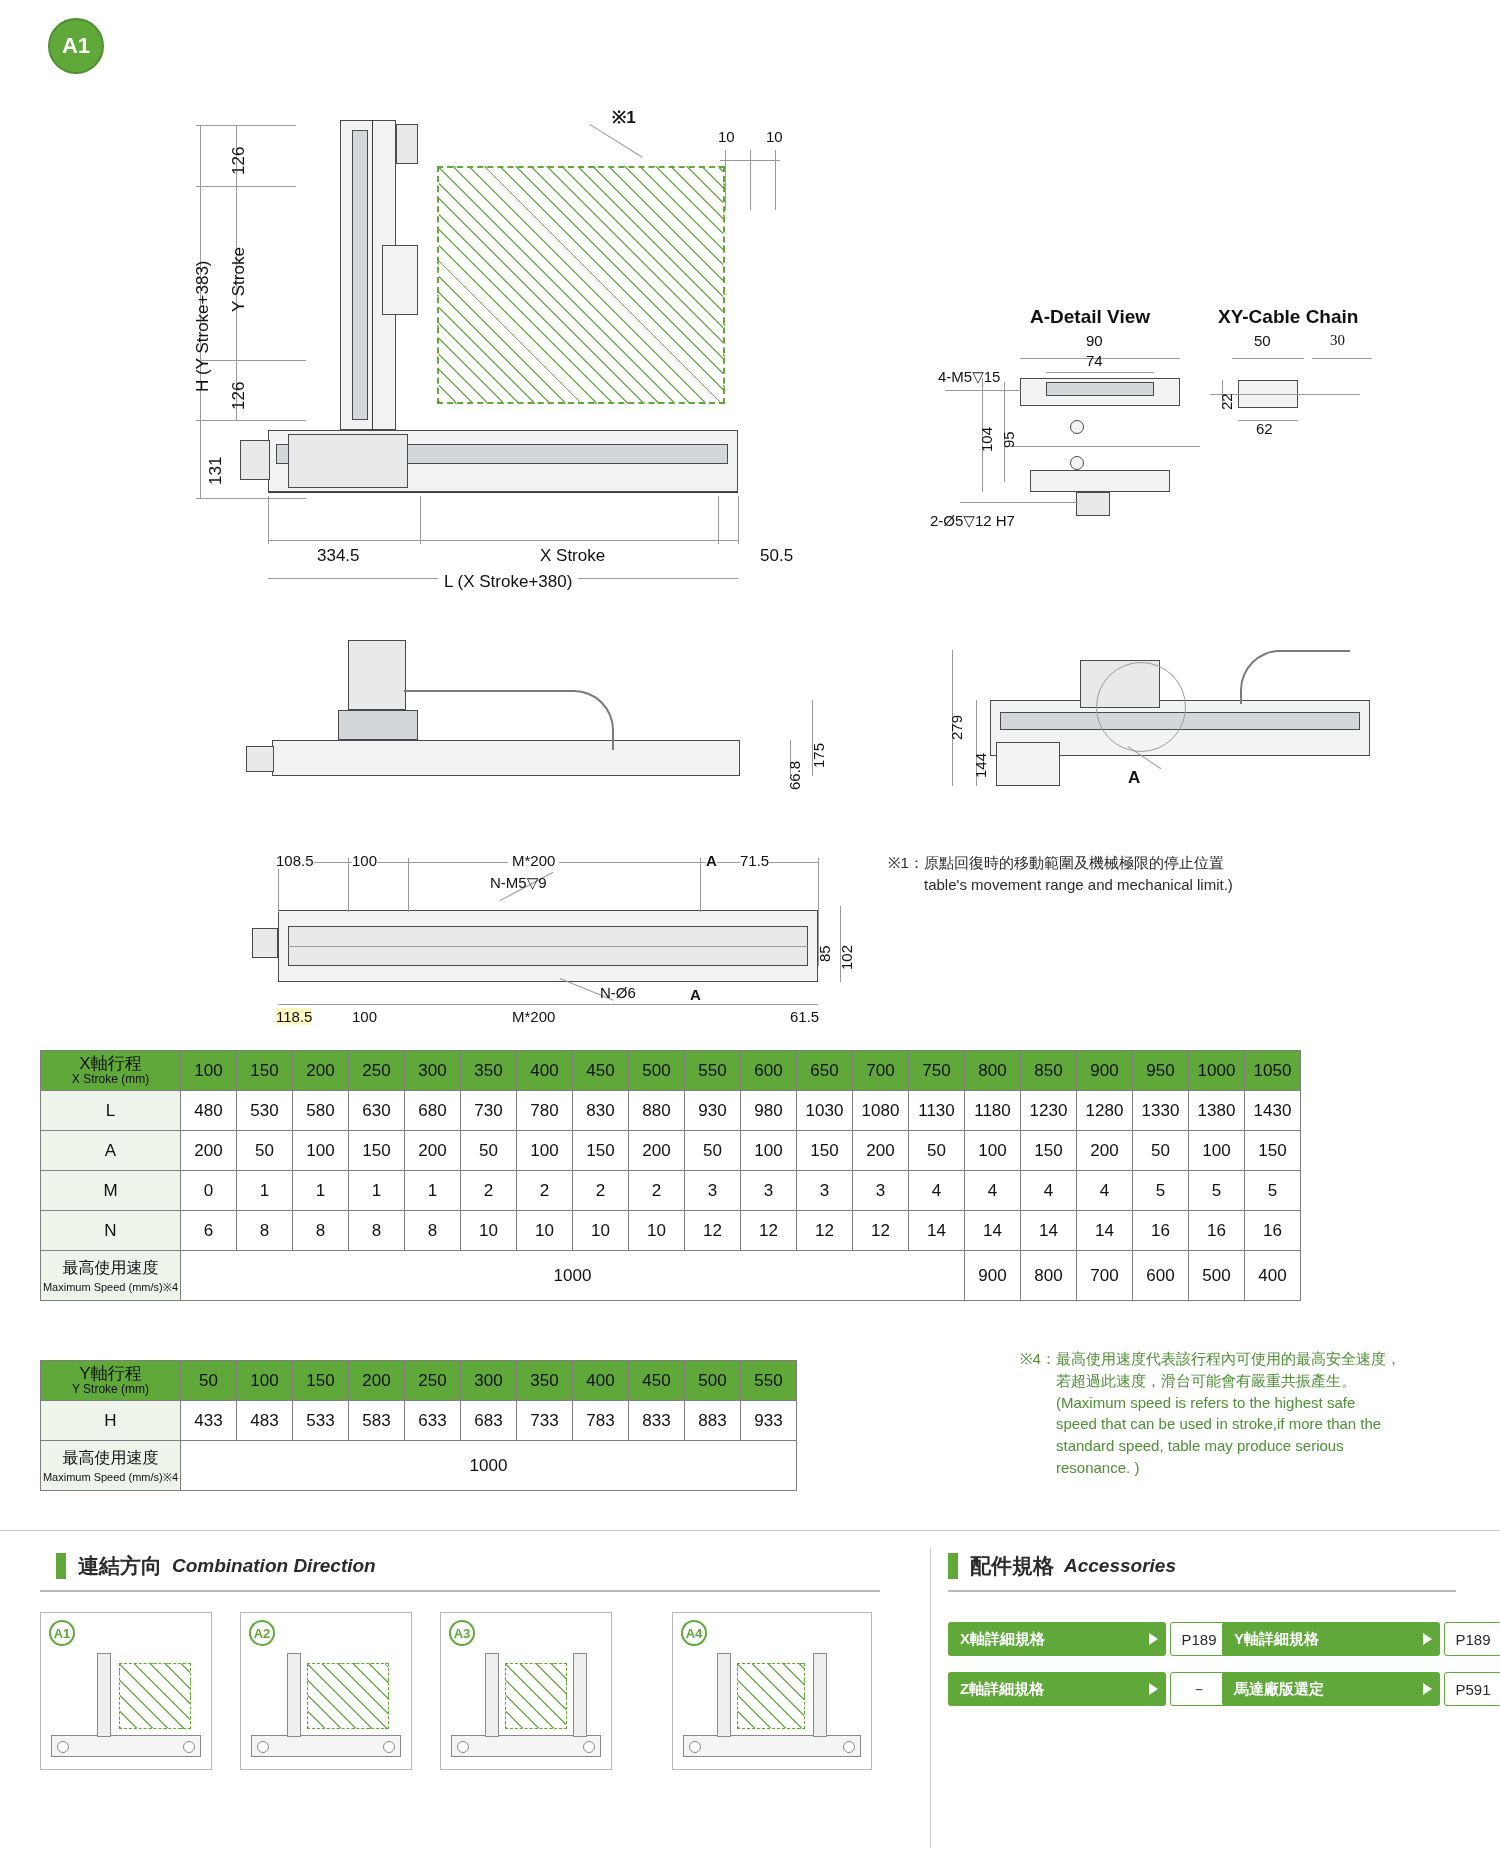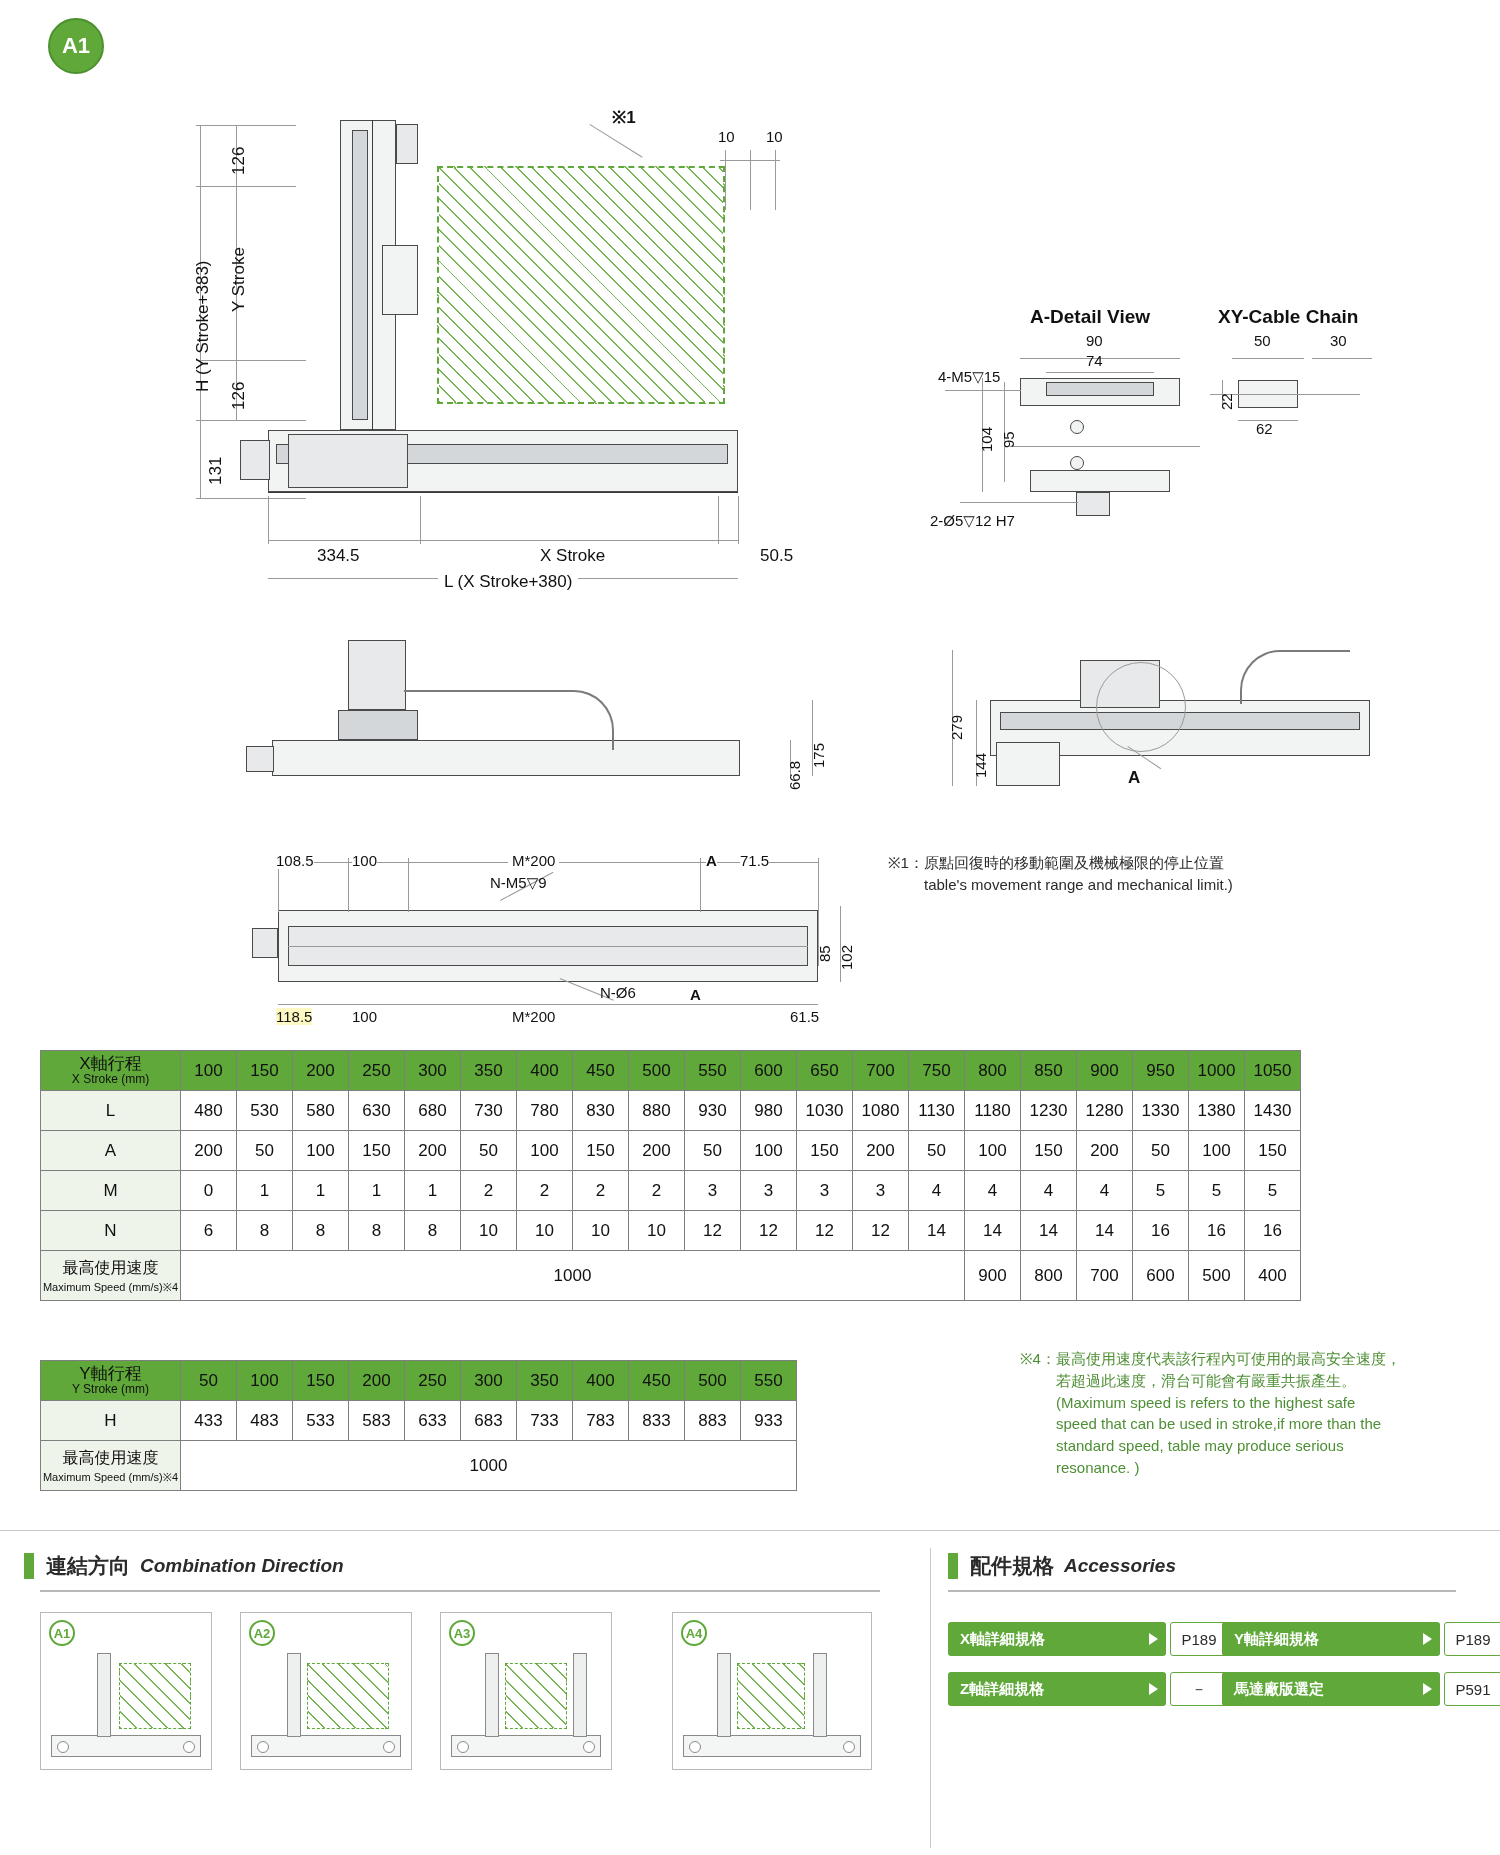--- a/index.html
+++ b/index.html
@@ -208,21 +208,21 @@
     <div class="lbl sm" style="left:938px; top:368px;">4-M5▽15</div>
     <div class="gl h" style="left:960px; top:502px; width:118px;"></div>
     <div class="lbl sm" style="left:930px; top:512px;">2-Ø5▽12 H7</div>
 
     <div class="lbl b" style="left:1218px; top:306px; font-size:19px;">XY-Cable Chain</div>
     <div class="mech" style="left:1238px; top:380px; width:60px; height:28px;"></div>
     <div class="dl h" style="left:1210px; top:394px; width:150px; background:#9a9a9a;"></div>
     <div class="gl h" style="left:1232px; top:358px; width:72px;"></div>
     <div class="gl h" style="left:1312px; top:358px; width:60px;"></div>
     <div class="lbl sm" style="left:1254px; top:332px;">50</div>
-    <div class="lbl sm" style="left:1330px; top:332px;">30</div>
+    <div class="lbl sm" style="left:1330px; top:332px;font-family:Liberation Serif, serif;">30</div>
     <div class="gl v" style="left:1222px; top:380px; height:28px;"></div>
     <div class="lbl rot sm" style="left:1218px; top:410px;">22</div>
     <div class="gl h" style="left:1238px; top:420px; width:60px;"></div>
     <div class="lbl sm" style="left:1256px; top:420px;">62</div>
 
     <div class="mech" style="left:272px; top:740px; width:468px; height:36px;"></div>
     <div class="mech light" style="left:348px; top:640px; width:58px; height:70px;"></div>
     <div class="mech dark" style="left:338px; top:710px; width:80px; height:30px;"></div>
     <div class="mech light" style="left:246px; top:746px; width:28px; height:26px;"></div>
     <div style="position:absolute; left:404px; top:690px; width:210px; height:60px; border-top:2px solid #7a7a7a; border-right:2px solid #7a7a7a; border-radius:0 40px 0 0;"></div>
@@ -476,21 +476,21 @@
     <div style="margin-left:36px;">若超過此速度，滑台可能會有嚴重共振產生。</div>
     <div style="margin-left:36px;">(Maximum speed is refers to the highest safe</div>
     <div style="margin-left:36px;">speed that can be used in stroke,if more than the</div>
     <div style="margin-left:36px;">standard speed, table may produce serious</div>
     <div style="margin-left:36px;">resonance. )</div>
   </div>
 
   <div class="divider" style="left:0px; top:1530px; width:1500px; height:1px;"></div>
   <div class="divider" style="left:930px; top:1548px; width:1px; height:300px;"></div>
 
-  <div class="sec-bar" style="left:24px; top:1552px;text-align:right;">
+  <div class="sec-bar" style="left:56px; top:1552px;text-align:right;">
     <div class="sq"></div>
     <div class="cn">連結方向</div>
     <div class="en">Combination Direction</div>
   </div>
   <div class="sec-underline" style="left:40px; top:1590px; width:840px;"></div>
 
   <div id="combo-cards">
       <div class="combo-card" style="left: 40px; top: 1612px;">
         <div class="combo-badge">A1</div>
         <div style="position: absolute; left: 10px; bottom: 12px; right: 10px; height: 22px; border: 1px solid rgb(138, 138, 138); background: rgb(244, 245, 245);"></div>

